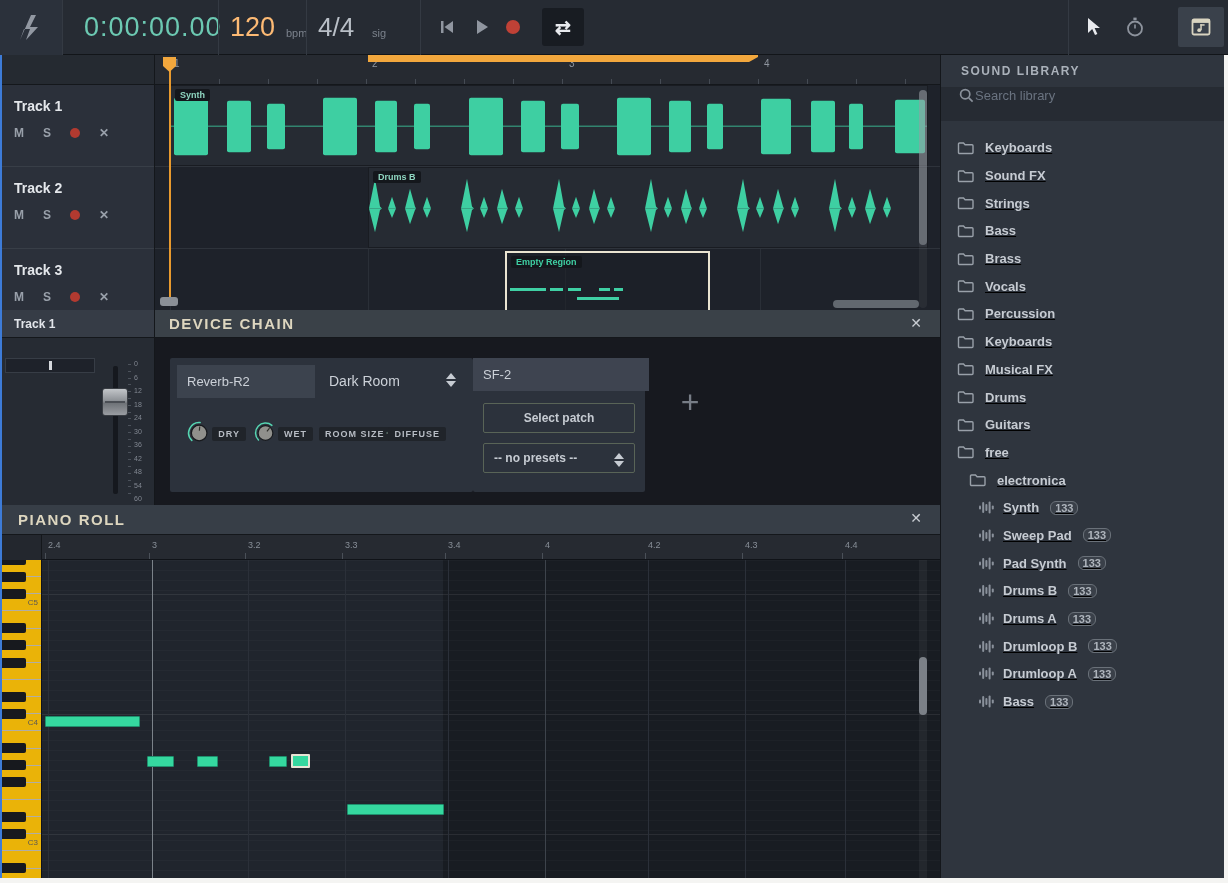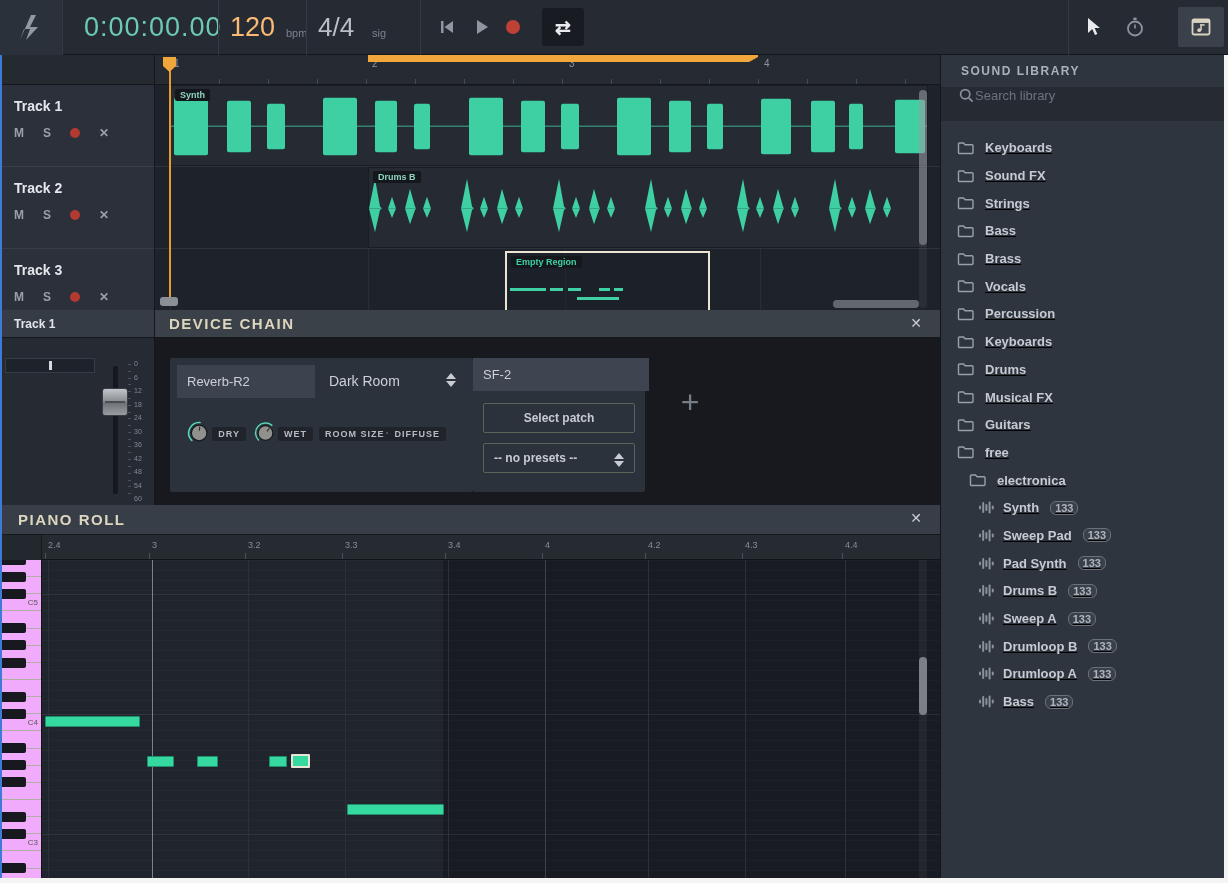--- a/index.html
+++ b/index.html
@@ -96,21 +96,21 @@
             text-align:center; line-height:38px; cursor:pointer; }
 
   
   .pr-header { left:0; top:505px; width:940px; height:30px; background:#373e47; border-bottom:1px solid #14171b; display:flex; align-items:center; }
   .pr-header .panel-title { margin-left:18px; }
   .pr-ruler { left:0; top:535px; width:940px; height:25px; background:#262a31; border-bottom:1px solid #101318; }
   .pr-corner { position:absolute; left:0; top:0; width:42px; height:25px; background:#23272e; border-right:1px solid #14171b; }
   .pr-num { position:absolute; top:5px; font-size:9px; color:#878e97; }
   .pr-tick { position:absolute; bottom:0; width:1px; height:6px; background:#4a5058; }
   .pr-body { left:0; top:560px; width:940px; height:318px; background:#191d24; }
-  .keyboard { position:absolute; left:0; top:0; width:42px; height:318px; background:#f0abfc; overflow:hidden;
+  .keyboard { position:absolute; left:0; top:0; width:42px; height:318px; background:#eab308; overflow:hidden;
       border-right:1px solid #101318;
       background-image:repeating-linear-gradient(180deg, transparent 0 16.14px, #aeab a2 0); }
   .kb-lines { position:absolute; left:0; top:0; width:42px; height:318px;
       background:repeating-linear-gradient(180deg, transparent 0 16.14px, #b0ada4 16.14px 17.14px); }
   .black-key { position:absolute; left:0; width:26px; height:10px; background:#17191e; border-radius:0 2px 2px 0; cursor:pointer; }
   .key-label { position:absolute; right:3px; height:17px; font-size:8px; color:#5c5952; line-height:17px; }
   .pr-grid { position:absolute; left:42px; top:0; width:898px; height:318px; background:#181c22; overflow:hidden; }
   .pr-region { position:absolute; left:0; top:0; width:401px; height:318px; background:#20252d; }
   .pr-rows { position:absolute; left:0; top:0; width:898px; height:318px;
       background:repeating-linear-gradient(180deg, rgba(255,255,255,.022) 0 1px, transparent 1px 10px); }
@@ -544,32 +544,32 @@
       <div class="lib-row f">
         <svg width="17" height="14" viewBox="0 0 17 14">
             <path d="M1.5 3 a1 1 0 0 1 1-1 h4 l1.6 1.8 h6.9 a1 1 0 0 1 1 1 v6.7 a1 1 0 0 1 -1 1 h-12.5 a1 1 0 0 1 -1-1 Z" fill="none" stroke="#99a0a9" stroke-width="1.4"></path>
           </svg>
         <span class="lbl">Keyboards</span>
       </div>
       <div class="lib-row f">
         <svg width="17" height="14" viewBox="0 0 17 14">
             <path d="M1.5 3 a1 1 0 0 1 1-1 h4 l1.6 1.8 h6.9 a1 1 0 0 1 1 1 v6.7 a1 1 0 0 1 -1 1 h-12.5 a1 1 0 0 1 -1-1 Z" fill="none" stroke="#99a0a9" stroke-width="1.4"></path>
           </svg>
+        <span class="lbl">Musical FX</span>
+      </div>
+      <div class="lib-row f">
+        <svg width="17" height="14" viewBox="0 0 17 14">
+            <path d="M1.5 3 a1 1 0 0 1 1-1 h4 l1.6 1.8 h6.9 a1 1 0 0 1 1 1 v6.7 a1 1 0 0 1 -1 1 h-12.5 a1 1 0 0 1 -1-1 Z" fill="none" stroke="#99a0a9" stroke-width="1.4"></path>
+          </svg>
         <span class="lbl">Drums</span>
       </div>
       <div class="lib-row f">
         <svg width="17" height="14" viewBox="0 0 17 14">
             <path d="M1.5 3 a1 1 0 0 1 1-1 h4 l1.6 1.8 h6.9 a1 1 0 0 1 1 1 v6.7 a1 1 0 0 1 -1 1 h-12.5 a1 1 0 0 1 -1-1 Z" fill="none" stroke="#99a0a9" stroke-width="1.4"></path>
           </svg>
-        <span class="lbl">Musical FX</span>
-      </div>
-      <div class="lib-row f">
-        <svg width="17" height="14" viewBox="0 0 17 14">
-            <path d="M1.5 3 a1 1 0 0 1 1-1 h4 l1.6 1.8 h6.9 a1 1 0 0 1 1 1 v6.7 a1 1 0 0 1 -1 1 h-12.5 a1 1 0 0 1 -1-1 Z" fill="none" stroke="#99a0a9" stroke-width="1.4"></path>
-          </svg>
         <span class="lbl">Guitars</span>
       </div>
       <div class="lib-row f">
         <svg width="17" height="14" viewBox="0 0 17 14">
             <path d="M1.5 3 a1 1 0 0 1 1-1 h4 l1.6 1.8 h6.9 a1 1 0 0 1 1 1 v6.7 a1 1 0 0 1 -1 1 h-12.5 a1 1 0 0 1 -1-1 Z" fill="none" stroke="#99a0a9" stroke-width="1.4"></path>
           </svg>
         <span class="lbl">free</span>
       </div>
       <div class="lib-row sub">
         <svg width="17" height="14" viewBox="0 0 17 14">
@@ -633,21 +633,21 @@
       <div class="lib-row smp">
         <svg width="15" height="13" viewBox="0 0 15 13">
             <g fill="#8a919b">
               <rect x="0" y="4.5" width="2" height="4" rx="1"></rect>
               <rect x="3.2" y="1" width="2" height="11" rx="1"></rect>
               <rect x="6.4" y="3" width="2" height="7" rx="1"></rect>
               <rect x="9.6" y="0.5" width="2" height="12" rx="1"></rect>
               <rect x="12.8" y="4.5" width="2" height="4" rx="1"></rect>
             </g>
           </svg>
-        <span class="lbl">Sweep A</span>
+        <span class="lbl">Drums A</span>
         <span class="bpm-badge">133</span>
       </div>
       <div class="lib-row smp">
         <svg width="15" height="13" viewBox="0 0 15 13">
             <g fill="#8a919b">
               <rect x="0" y="4.5" width="2" height="4" rx="1"></rect>
               <rect x="3.2" y="1" width="2" height="11" rx="1"></rect>
               <rect x="6.4" y="3" width="2" height="7" rx="1"></rect>
               <rect x="9.6" y="0.5" width="2" height="12" rx="1"></rect>
               <rect x="12.8" y="4.5" width="2" height="4" rx="1"></rect>

